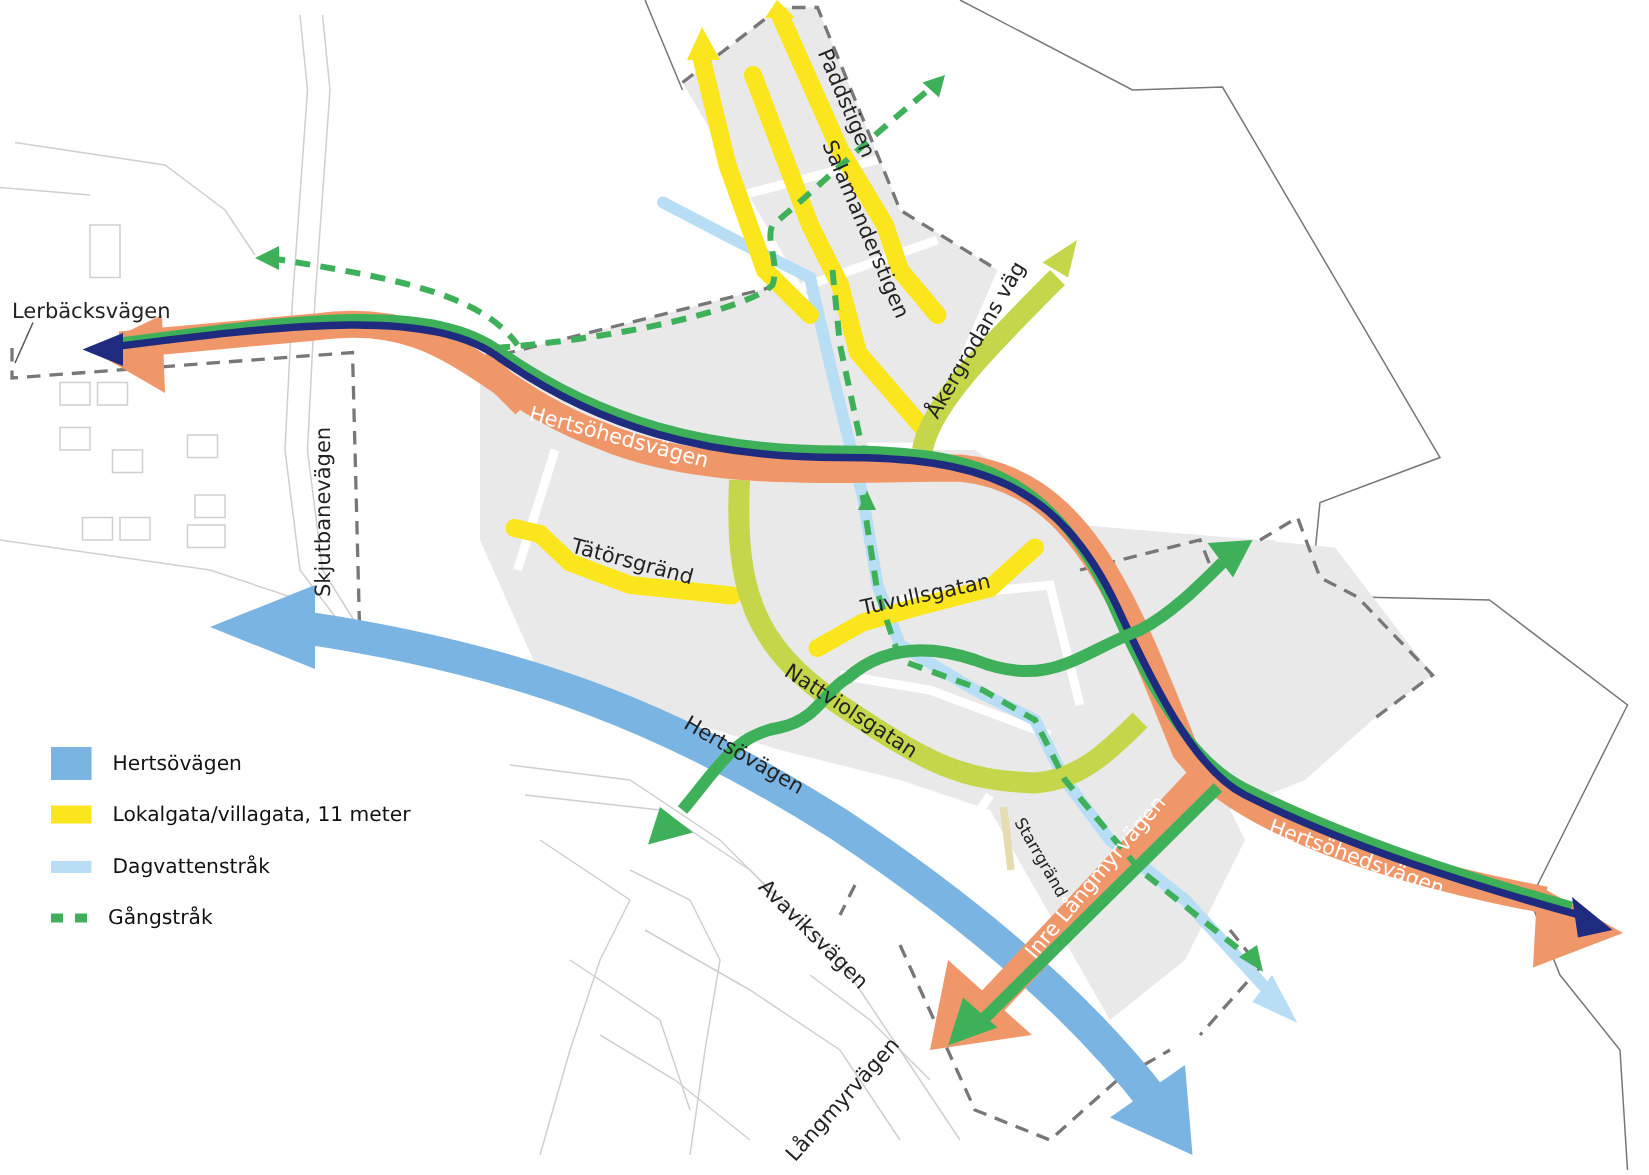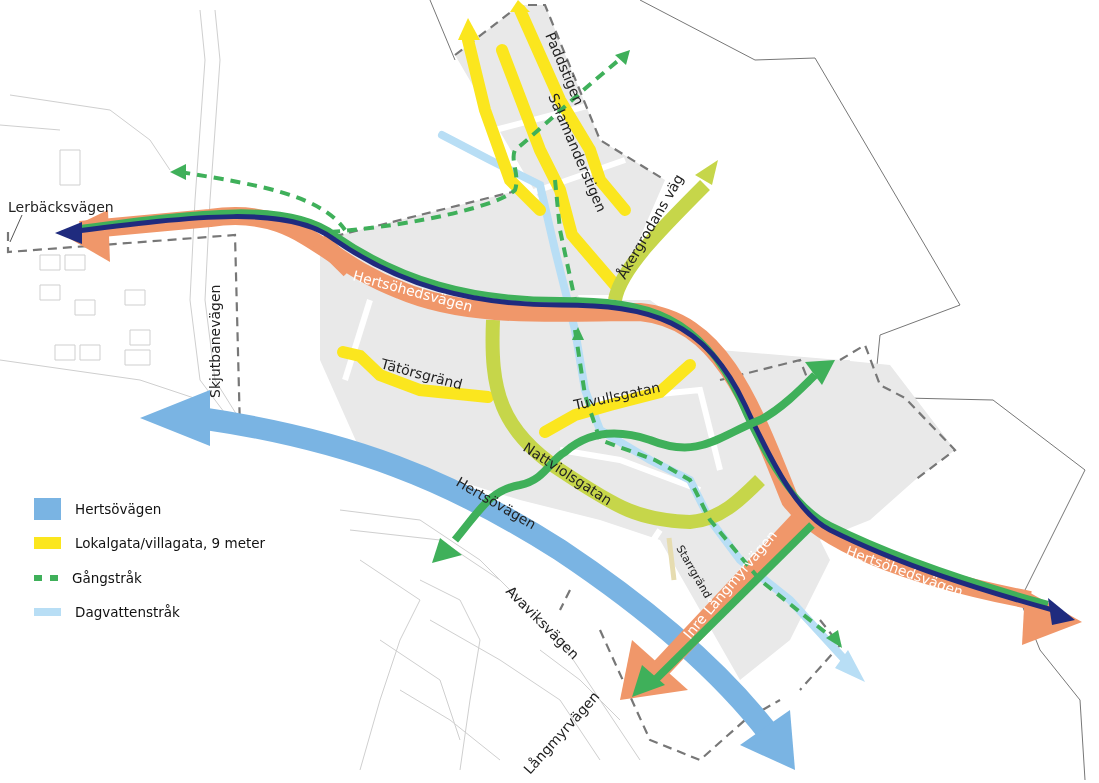--- a/index.html
+++ b/index.html
@@ -138,26 +138,26 @@
   </g>
 </svg>
 
 <div class="legend">
   <div class="legend-item">
     <div class="swatch" style="background:#7ab4e3"></div>
     <span class="legend-label">Hertsövägen</span>
   </div>
   <div class="legend-item">
     <div class="swatch thin" style="background:#fbe61e;height:12px"></div>
-    <span class="legend-label">Lokalgata/villagata, 9 meter</span>
+    <span class="legend-label">Lokalgata/villagata, 11 meter</span>
+  </div>
+  <div class="legend-item">
+    <div class="swatch thin" style="background:#b8def5"></div>
+    <span class="legend-label">Dagvattenstråk</span>
   </div>
   <div class="legend-item">
     <div class="swatch dash" style="width:24px">
         <span style="background:#3fb05a"></span>
         <span style="background:#3fb05a"></span>
       </div>
     <span class="legend-label">Gångstråk</span>
   </div>
-  <div class="legend-item">
-    <div class="swatch thin" style="background:#b8def5"></div>
-    <span class="legend-label">Dagvattenstråk</span>
-  </div>
 </div>
 
 </body></html>

